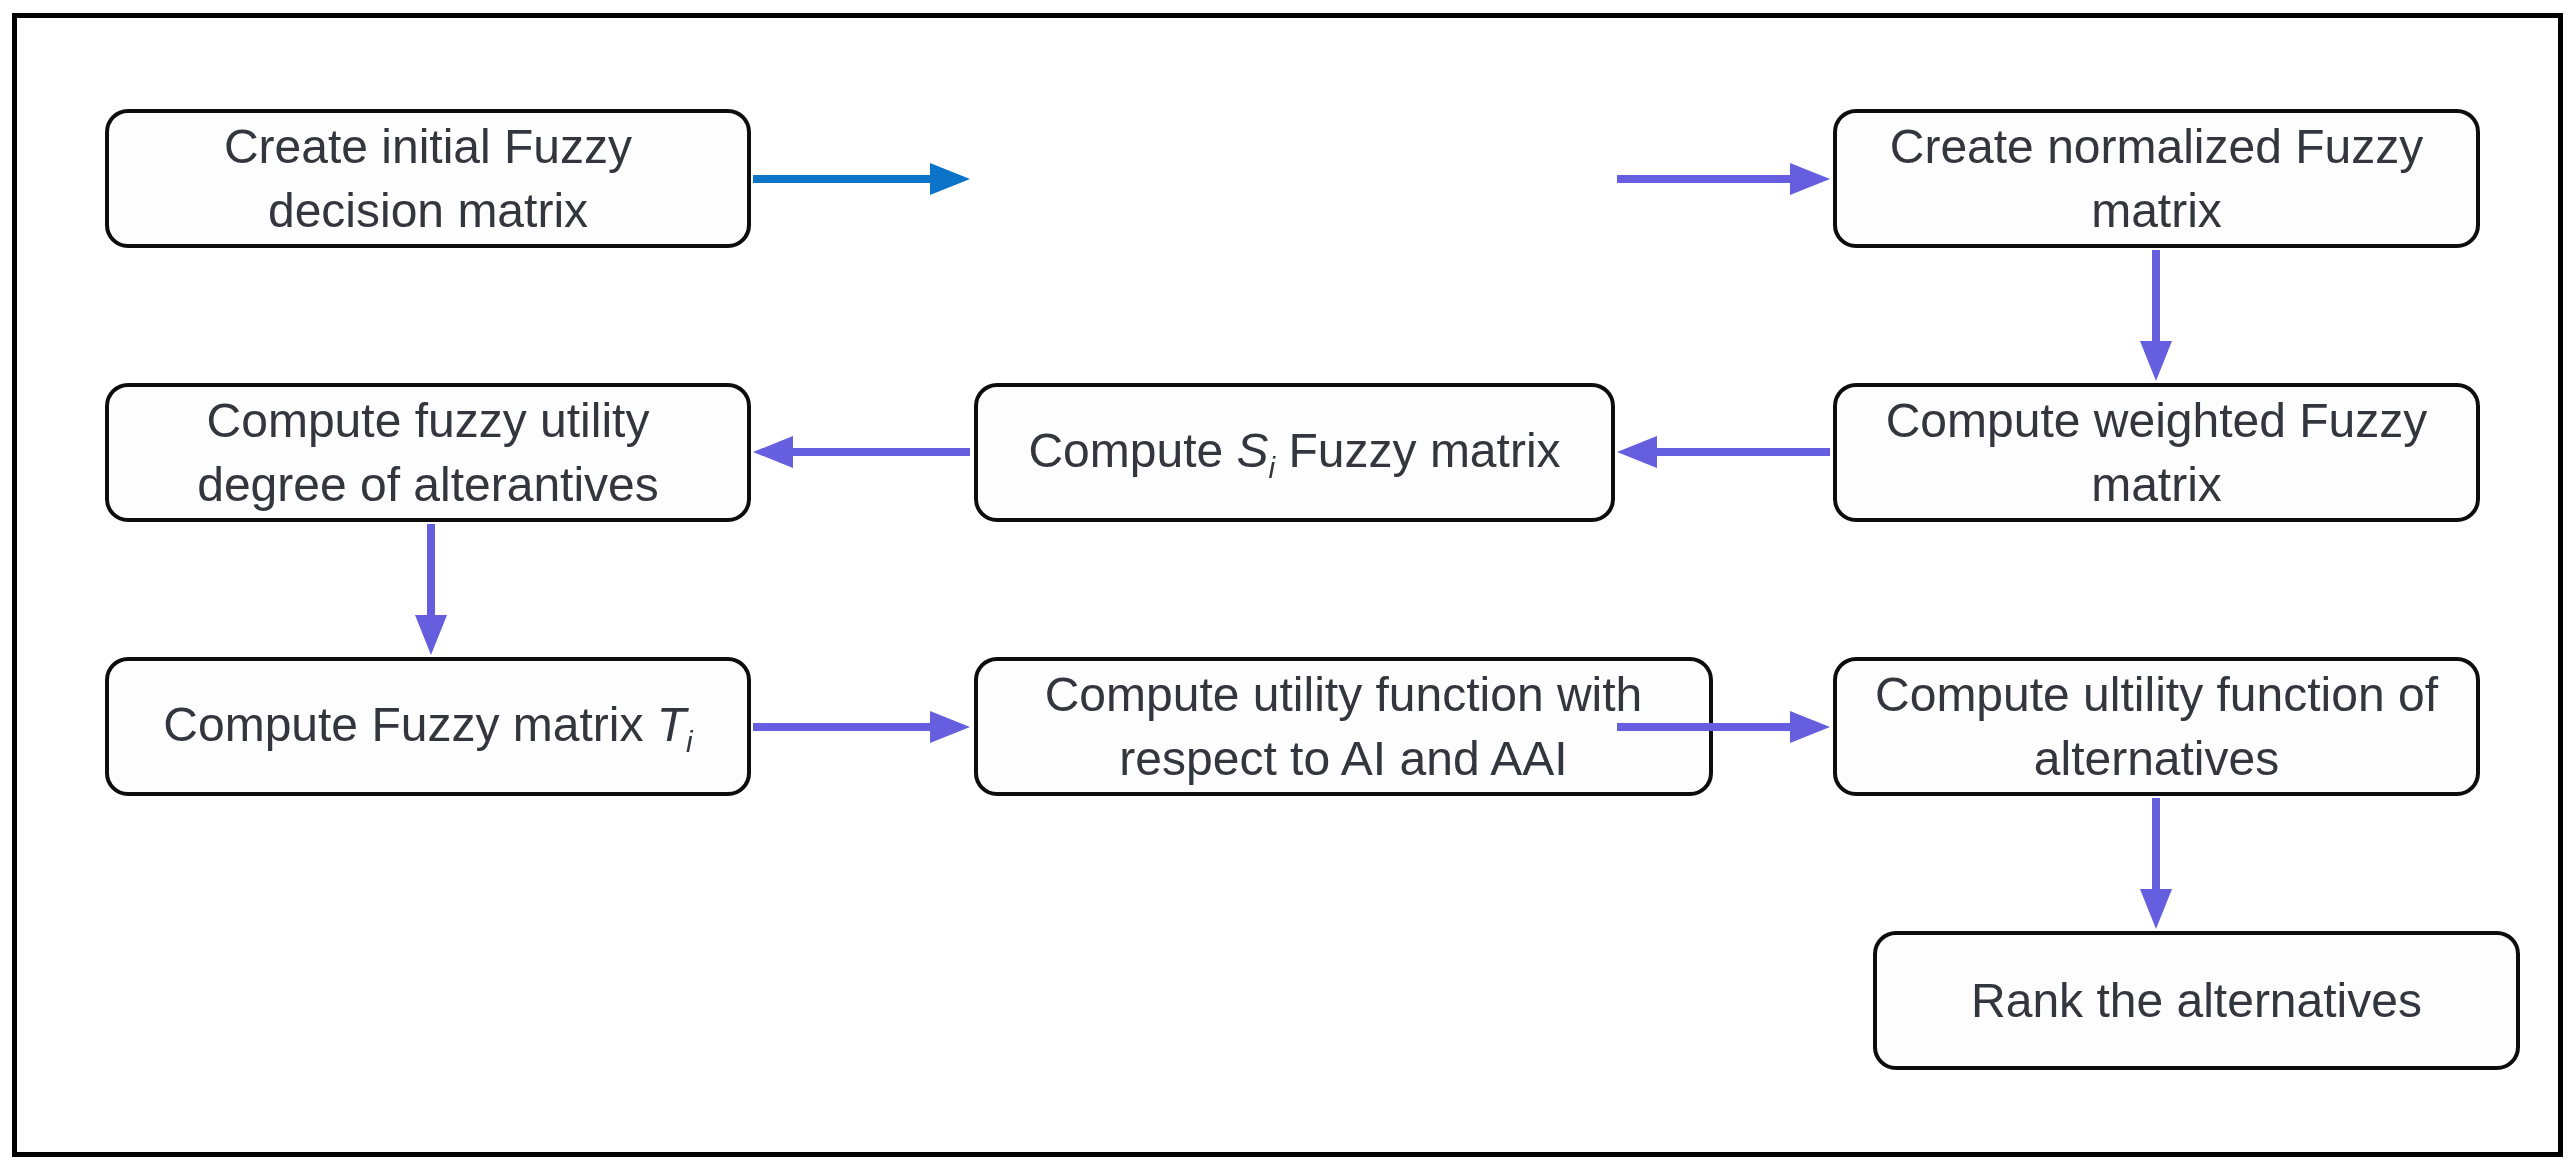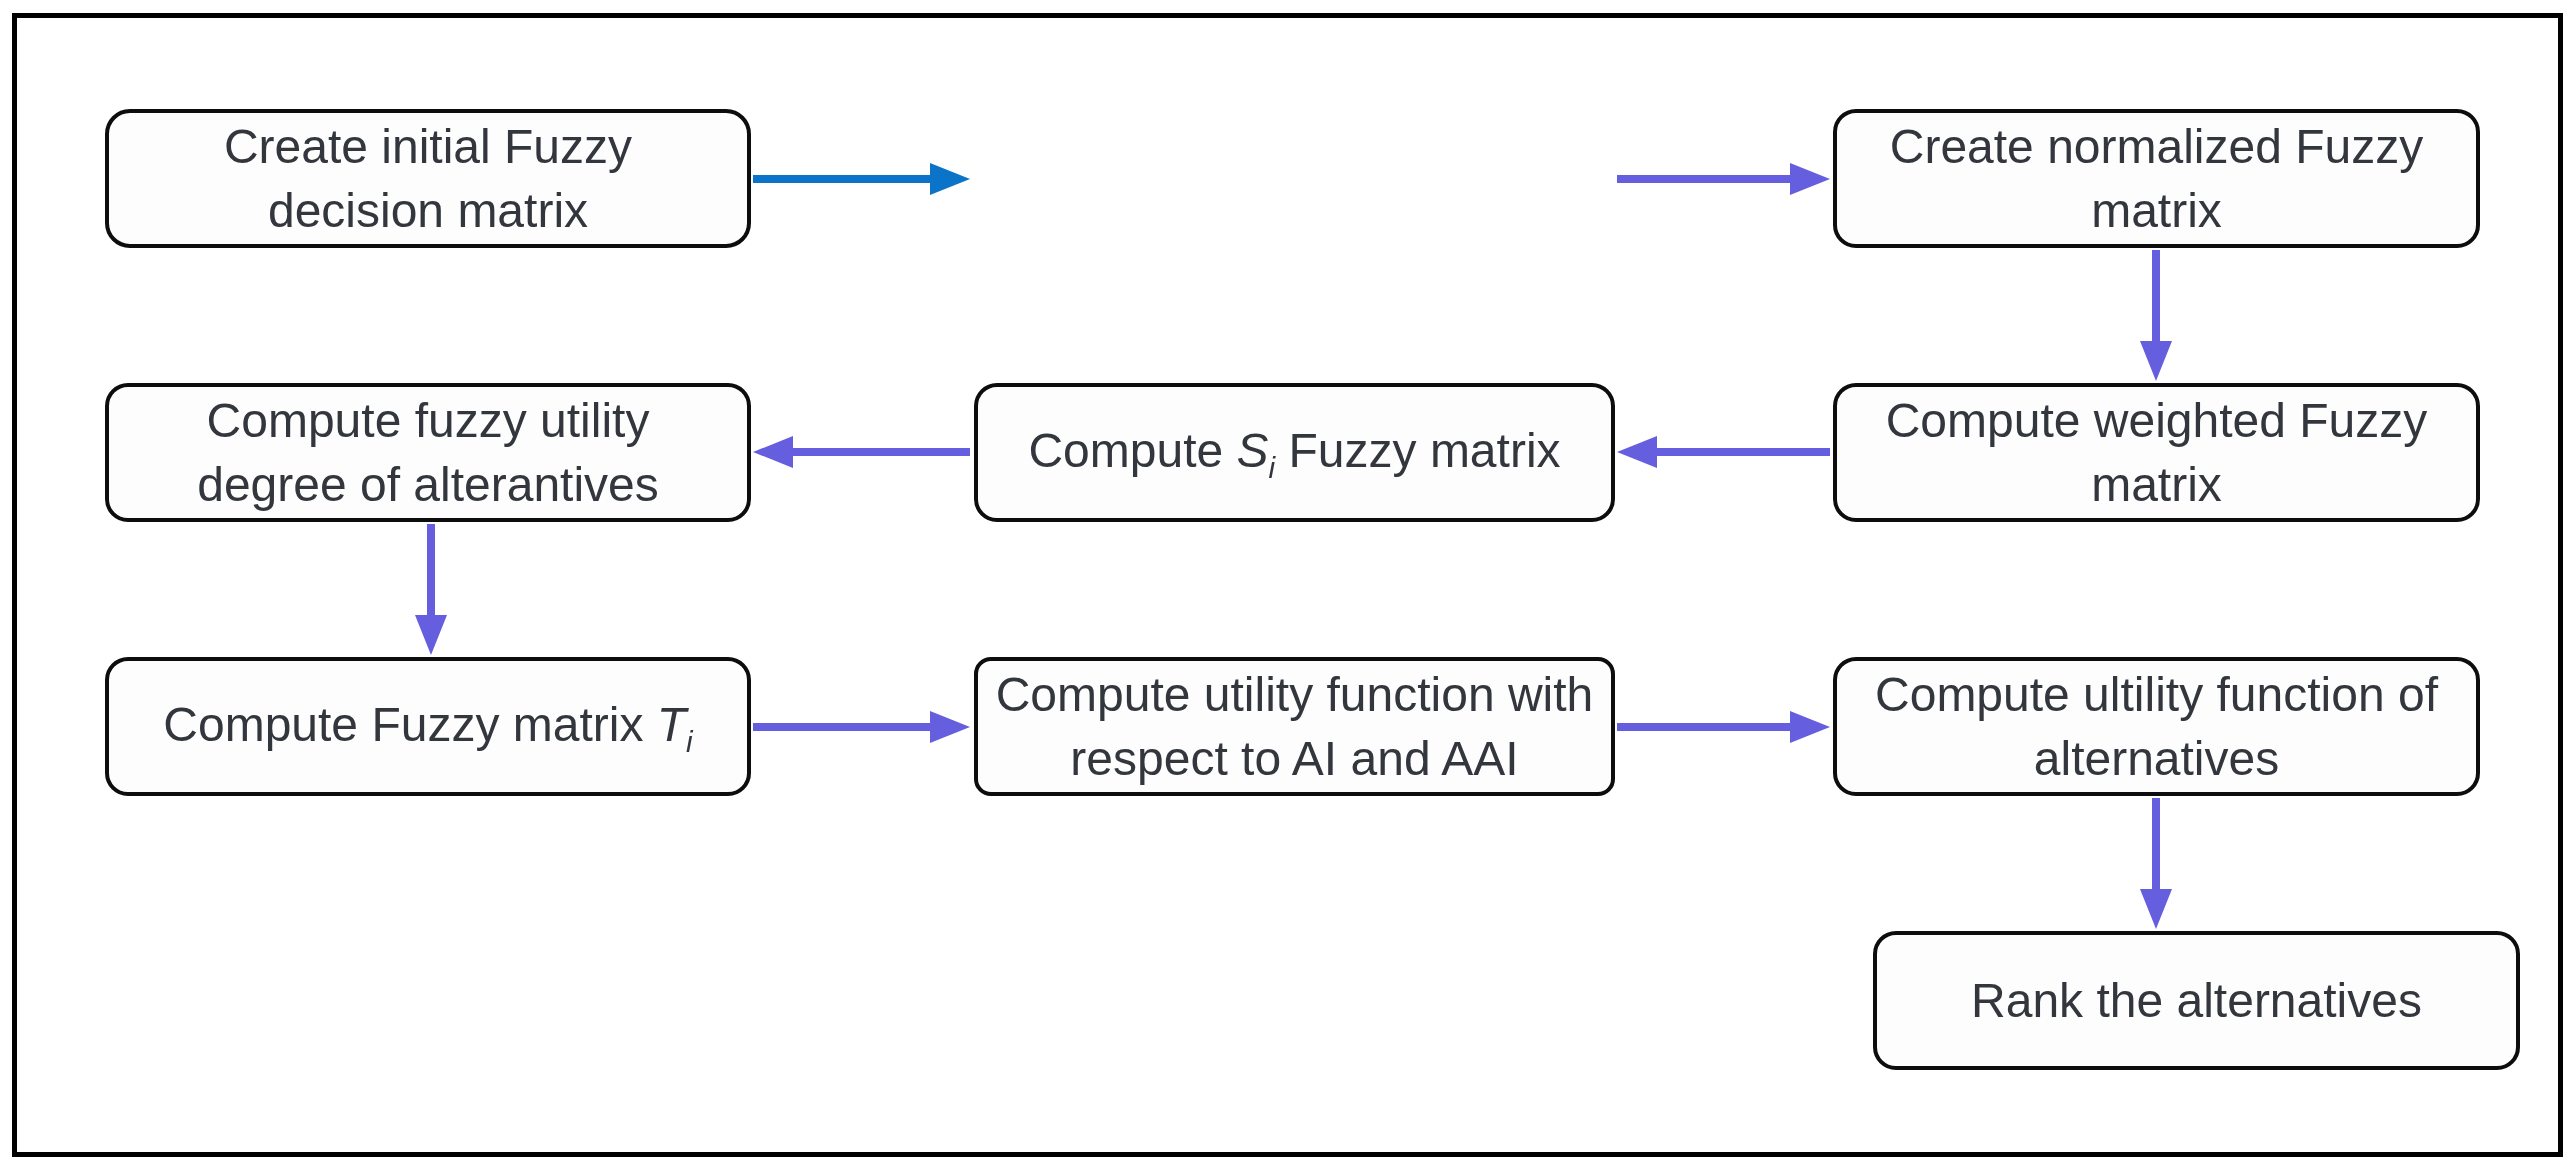--- a/index.html
+++ b/index.html
@@ -27,28 +27,28 @@
     background: var(--node-fill, #fdfdfd);
     display: flex;
     align-items: center;
     justify-content: center;
     text-align: center;
     color: var(--text-color, #33373d);
     font-size: 48px;
     line-height: 1.32;
     padding: 0 24px;
   }
-  #n1 { left: 105px;  top: 109px;  width: 646px; height: 139px; padding: 0 29px; border-radius: 25px; }
+  #n1 { left: 105px;  top: 109px;  width: 646px; height: 139px; padding: 0 29px; }
   #n2 { left: 974px; top: 109px;  width: 641px; height: 139px; }
   #n3 { left: 1833px; top: 109px;  width: 647px; height: 139px; }
   #n4 { left: 105px;  top: 383px;  width: 646px; height: 139px; padding: 12px 29px; }
   #n5 { left: 974px; top: 383px;  width: 641px; height: 139px; }
   #n6 { left: 1833px; top: 383px;  width: 647px; height: 139px; }
   #n7 { left: 105px;  top: 657px; width: 646px; height: 139px; padding: 14px 29px; }
-  #n8 { left: 974px; top: 657px; width: 641px; height: 139px; padding: 0 6px; border-radius: 17px; }
+  #n8 { left: 974px; top: 657px; width: 739px; height: 139px; padding: 0 6px; }
   #n9 { left: 1833px; top: 657px; width: 647px; height: 139px; padding: 0 7.3px; }
   #n10{ left: 1833px; top: 931px; width: 647px; height: 139px; margin-left: 40px; }
 
   .node-label .var { font-style: italic; }
   .node-label sub { font-style: italic; font-size: 0.62em; }
 
   .edge { position: absolute; }
   .edge.h { display: flex; align-items: center; }
   .edge.v { display: flex; flex-direction: column; align-items: center; }
   .edge.blue   { --c: var(--arrow-blue, #0b74c8); }

